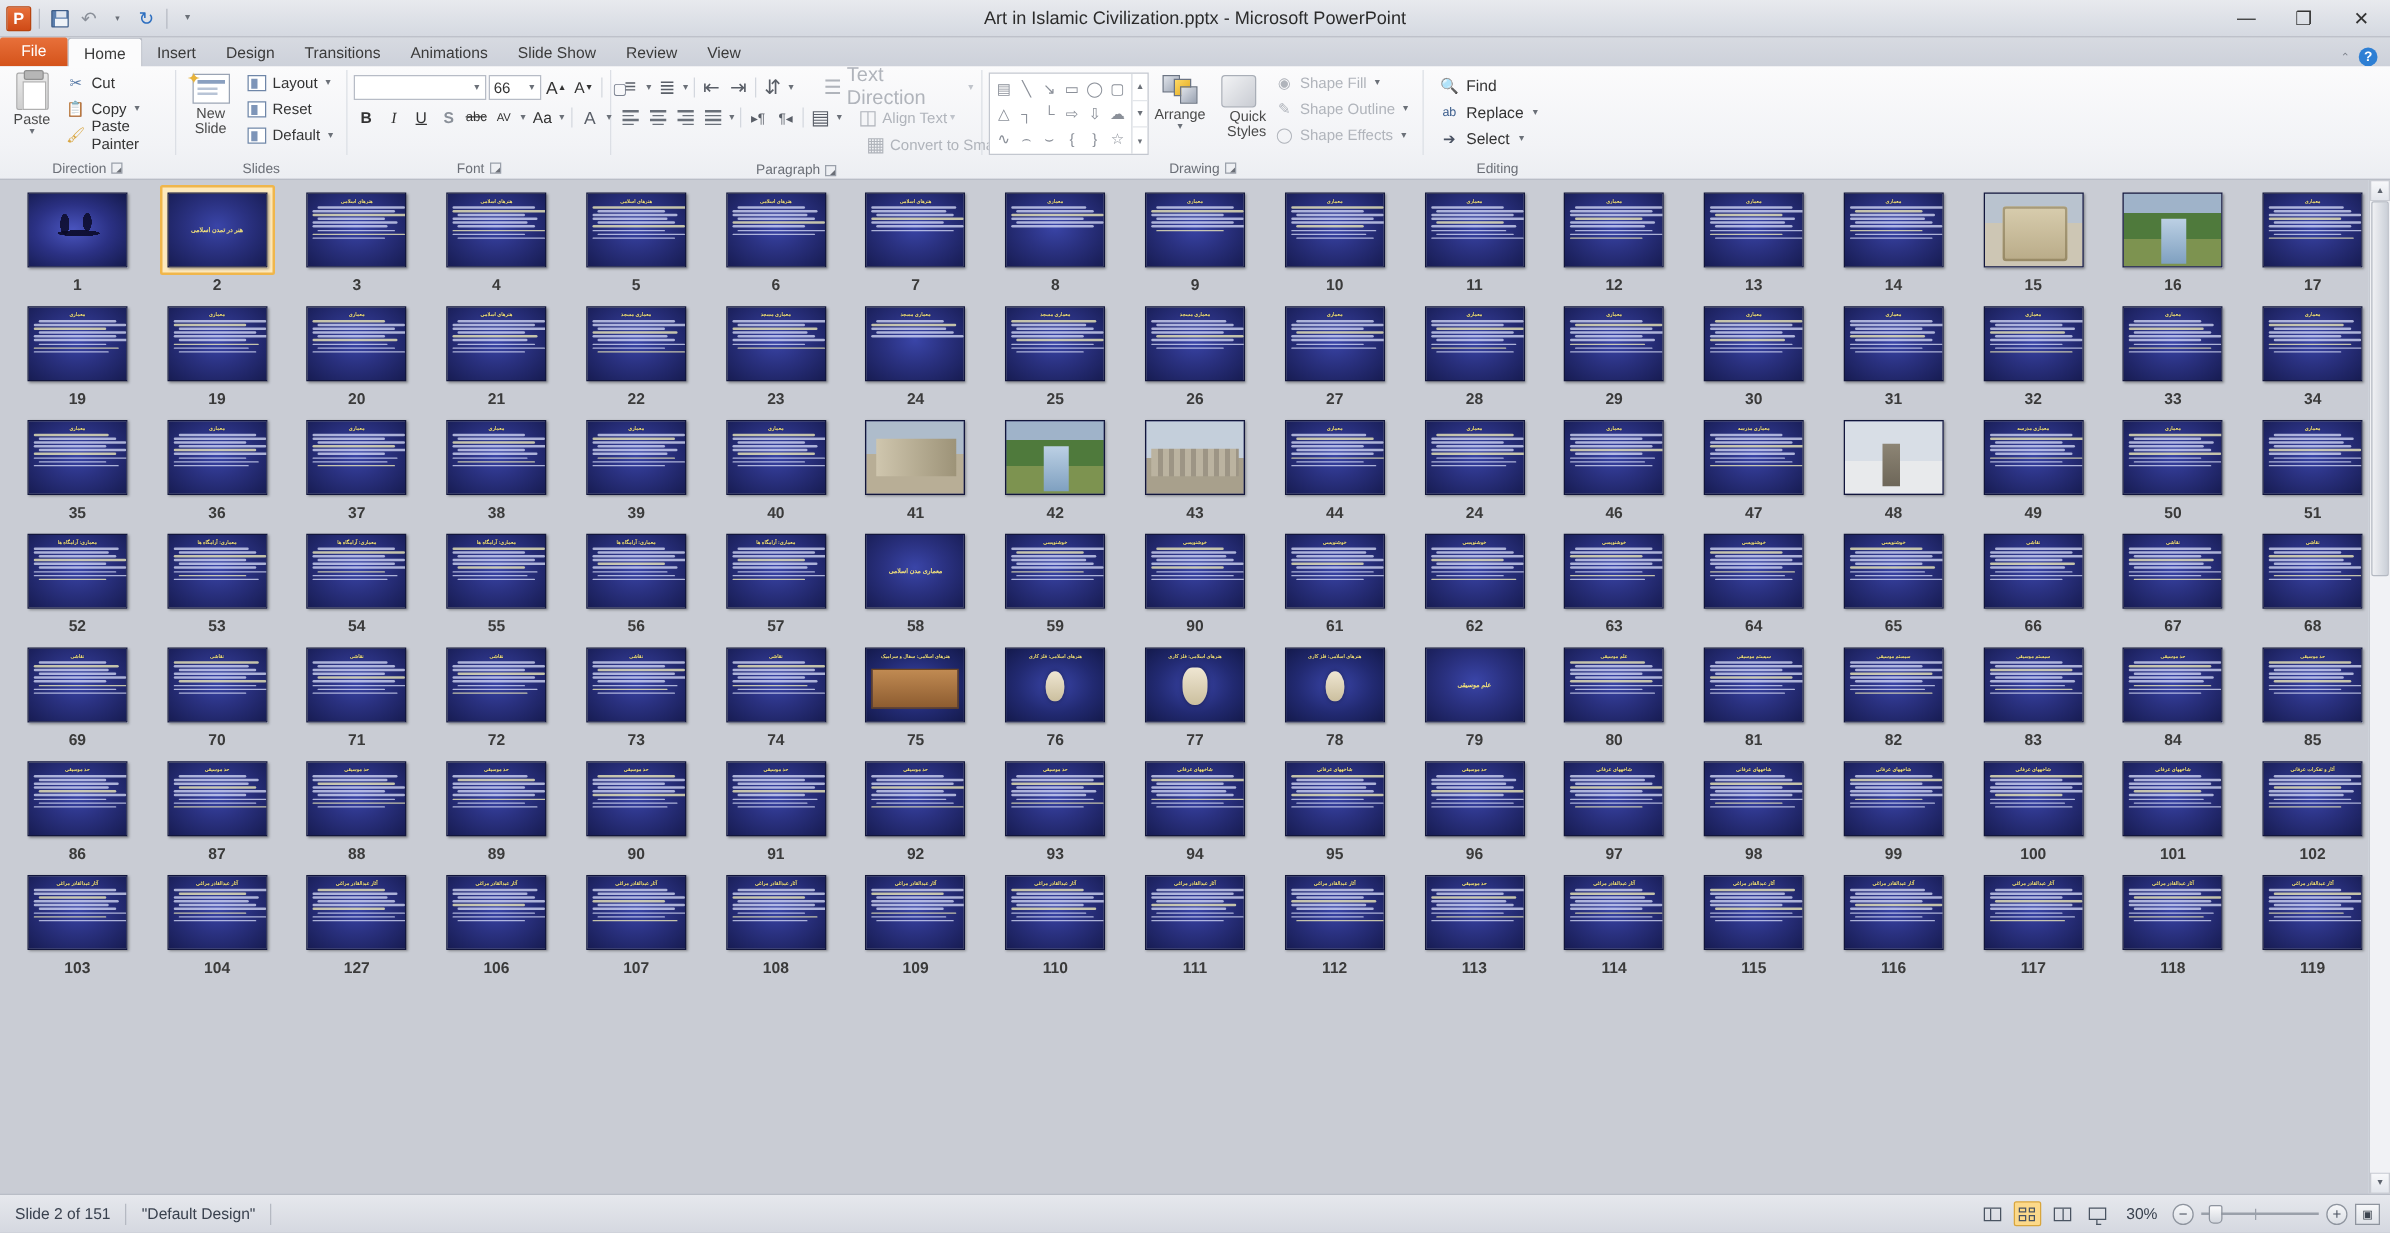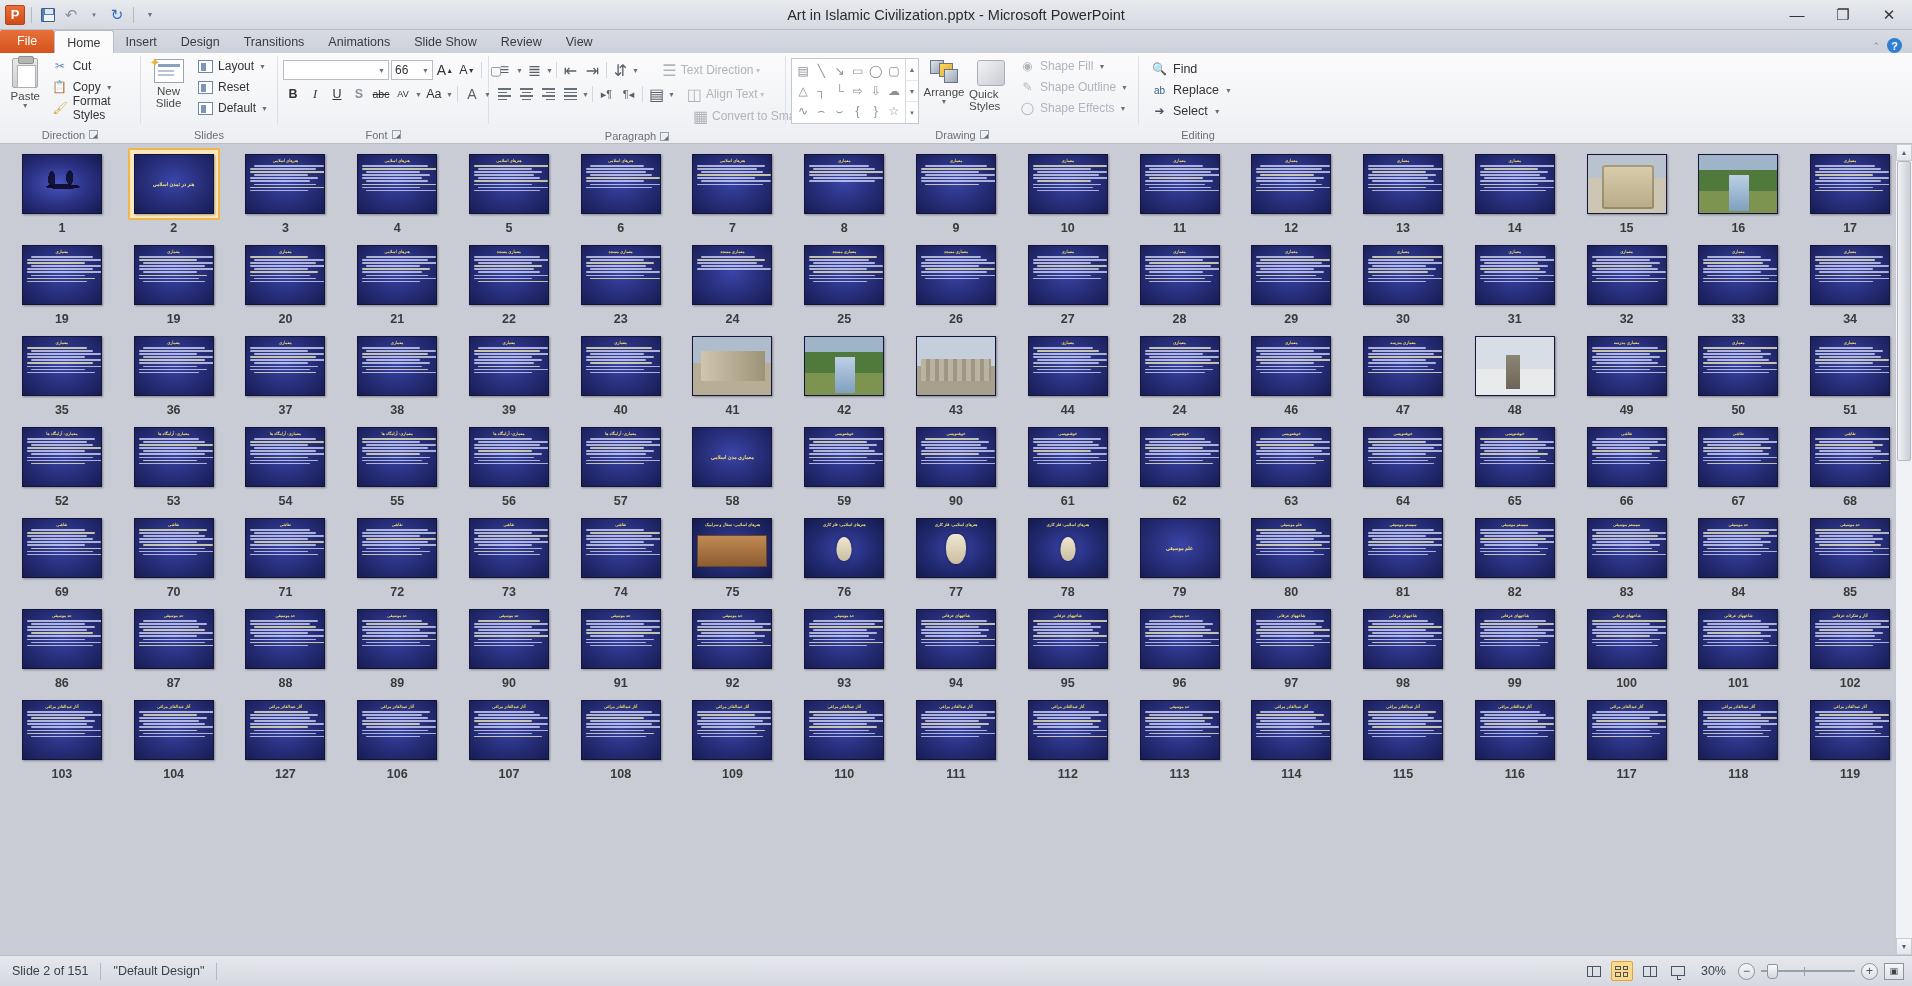--- a/index.html
+++ b/index.html
@@ -363,21 +363,21 @@
           <span class="mini" style="color:#5c7da8;">✂</span>
           <span>Cut</span>
         </div>
         <div class="clip-row">
           <span class="mini" style="color:#5c7da8;">📋</span>
           <span>Copy</span>
           <span class="tiny-tri">▼</span>
         </div>
         <div class="clip-row">
           <span class="mini" style="color:#d8a43c;">🖌</span>
-          <span>Format Styles</span>
+          <span>Paste Painter</span>
         </div>
       </div>
     </div>
     <div class="group-label">
       <span>Direction</span>
       <span class="dlg-launch"></span>
     </div>
   </div>
   <div class="group-sep"></div>
 
@@ -480,21 +480,21 @@
         <div class="pb">≣</div>
         <div class="tiny-tri">▼</div>
         <div class="vsep"></div>
         <div class="pb">⇤</div>
         <div class="pb">⇥</div>
         <div class="vsep"></div>
         <div class="pb">⇵</div>
         <div class="tiny-tri">▼</div>
         <div style="width:18px;"></div>
         <div class="pb" style="color:#b0b4bb;">☰</div>
-        <div style="font-size:12px;color:#b0b4bb;">Text Direction</div>
+        <div style="font-size:16px;color:#b0b4bb;">Text Direction</div>
         <div class="tiny-tri" style="color:#c0c4cb;">▼</div>
       </div>
       <div class="prow">
         <div class="pb">
             <span class="lines">
               <i style="width:13px"></i>
               <i style="width:9px"></i>
               <i style="width:13px"></i>
               <i style="width:9px"></i>
             </span>
@@ -581,21 +581,21 @@
         <div class="arrange-ico">
             <b></b>
             <b></b>
             <b></b>
           </div>
         <div class="btn-cap">Arrange</div>
         <div class="tiny-tri">▼</div>
       </div>
       <div class="qs-btn">
         <div class="qs-ico"></div>
-        <div class="btn-cap" style="text-align:left;line-height:12px;">Quick Styles</div>
+        <div class="btn-cap" style="text-align:right;line-height:12px;">Quick Styles</div>
       </div>
       <div class="shape-items">
         <div class="shp-row">
           <span class="mini">◉</span>
           <span>Shape Fill</span>
           <span class="tiny-tri">▼</span>
         </div>
         <div class="shp-row">
           <span class="mini">✎</span>
           <span>Shape Outline</span>

